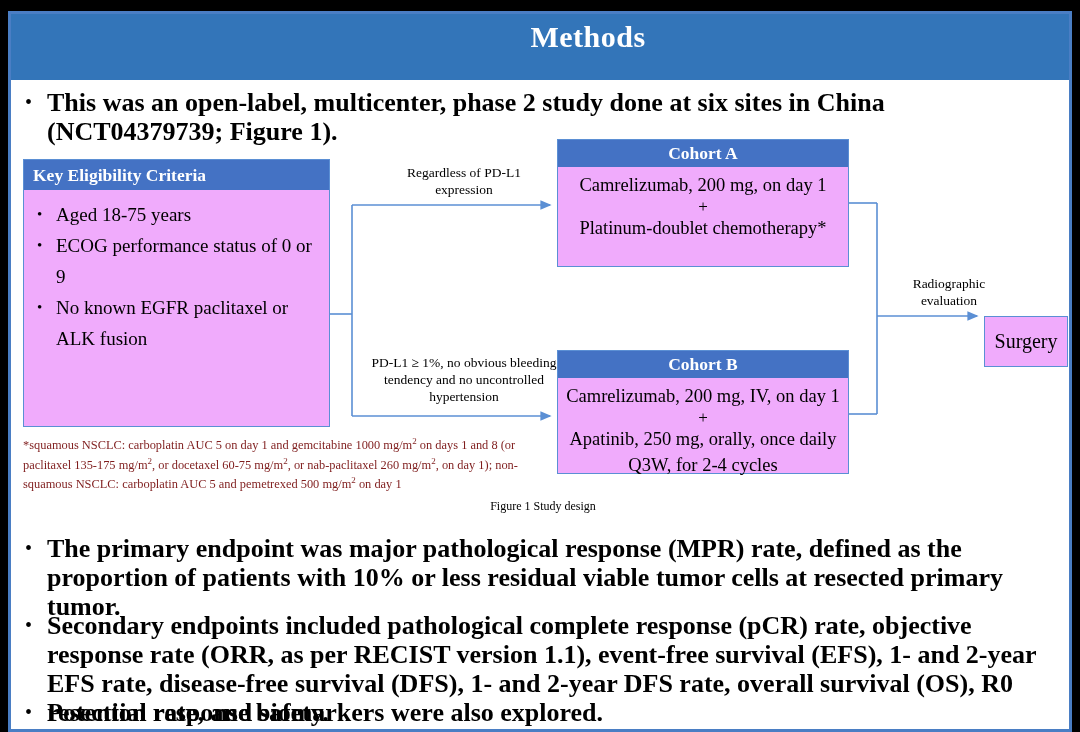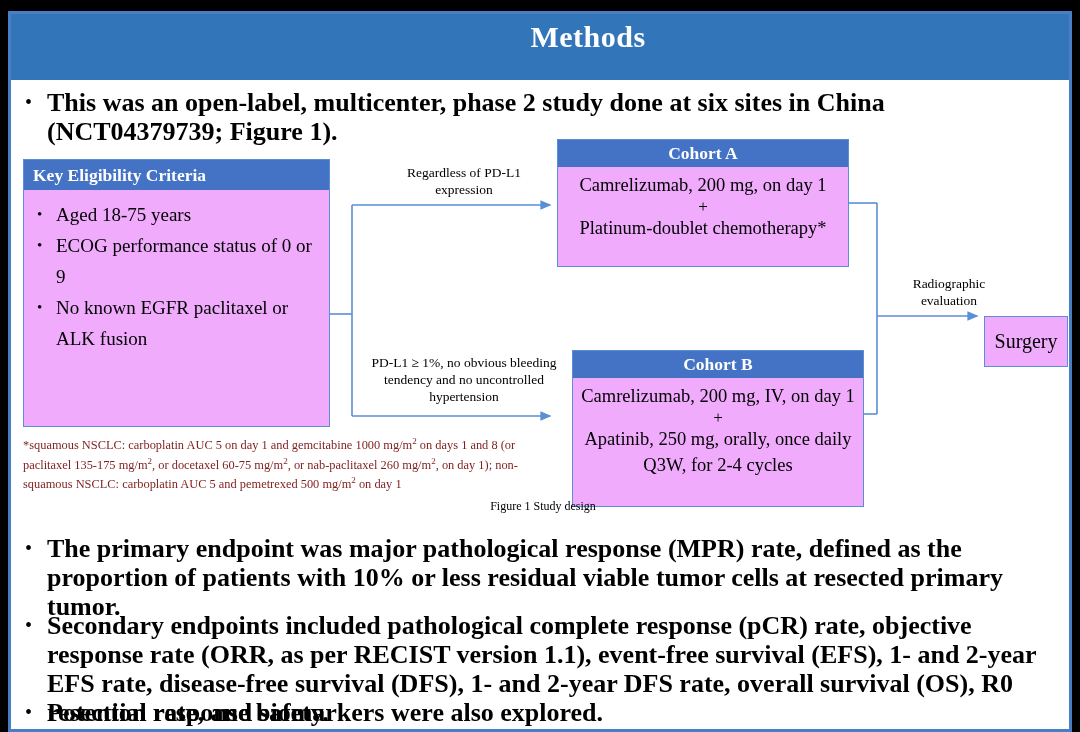--- a/index.html
+++ b/index.html
@@ -152,21 +152,21 @@
     width: 522px;
     font-size: 12.4px;
     line-height: 15.5px;
     color: #7f1d1d;
     text-align: left;
   }
   #footnote sup { font-size: 9px; vertical-align: super; }
 
   
   #cohort-a { left: 546px; top: 15px; width: 292px; height: 128px; }
-  #cohort-b { left: 561px; top: 226px; width: 292px; height: 157px; }
+  #cohort-b { left: 546px; top: 226px; width: 292px; height: 124px; }
 
   
   #surgery-box {
     left: 973px;
     top: 176px;
     width: 84px;
     height: 51px;
     border: 1px solid #5b8fd4;
     display: flex;
     align-items: center;

